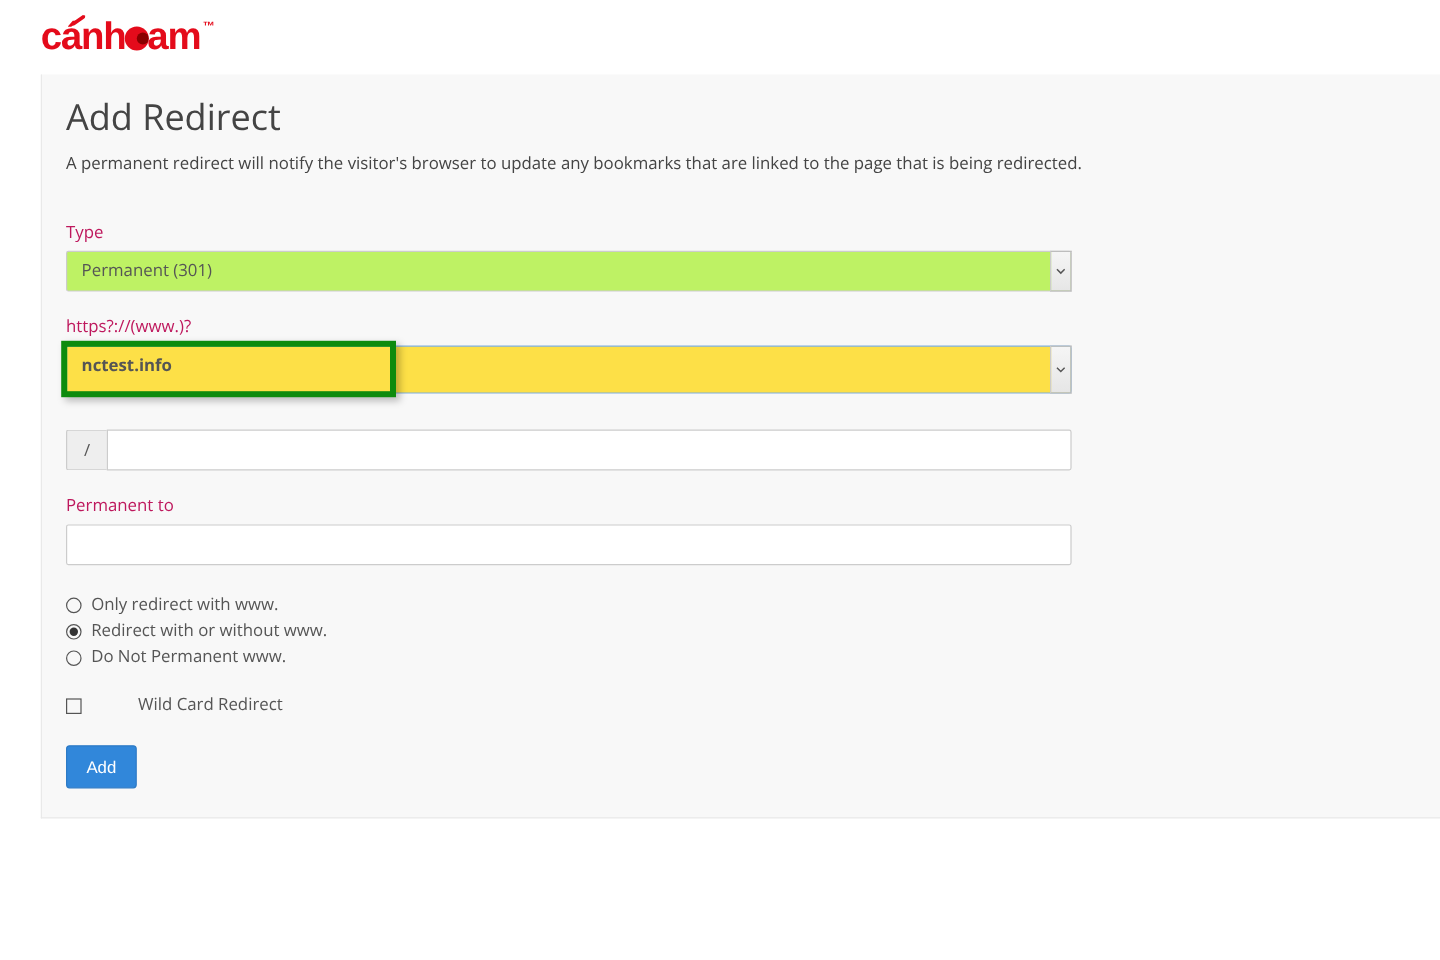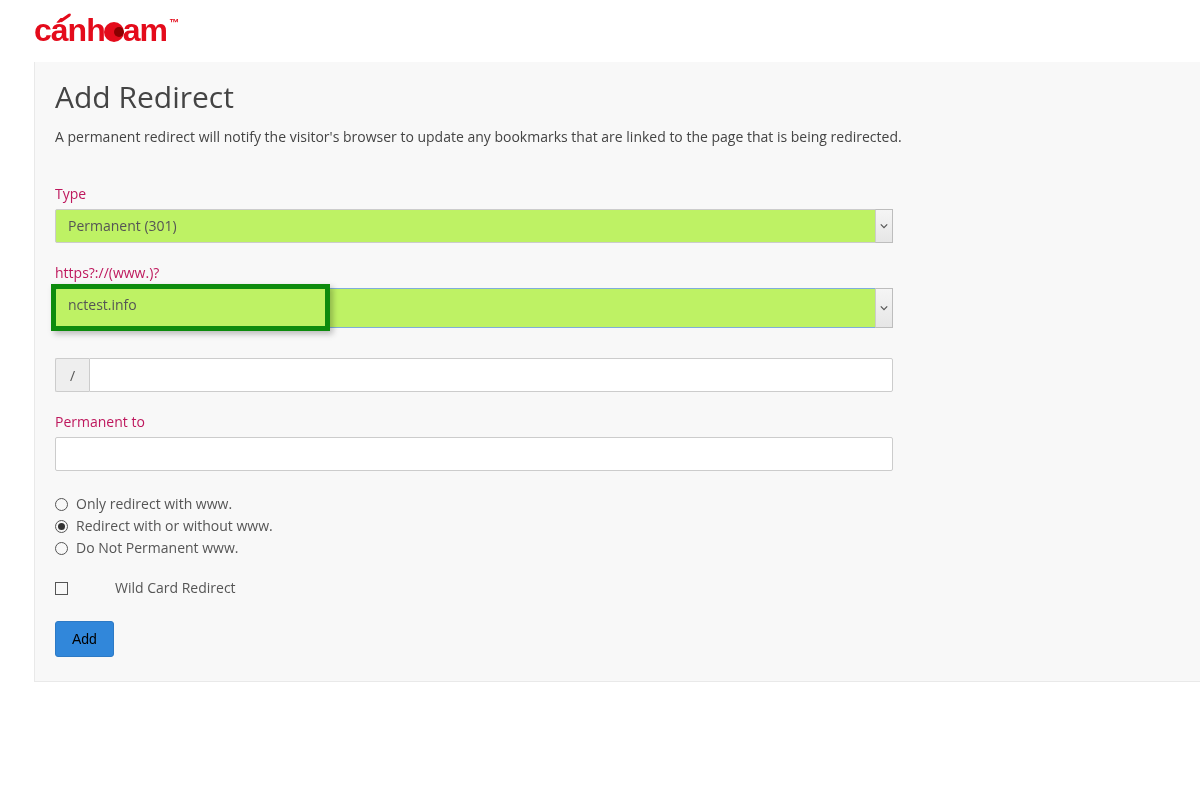--- a/index.html
+++ b/index.html
@@ -123,25 +123,26 @@
     pointer-events: none;
   }
   .select-caret svg { width: 8px; height: 8px; }
 
   
   .domain-row { position: relative; width: 838px; margin-bottom: 30px; }
   .domain-select {
     width: 100%;
     height: 40px;
     border: 1px solid #7faedb;
-    background: #bef264;
+    background: #fde047;
     padding: 6px 34px 6px 12px;
     border-radius: 2px;
     line-height: 20px;
     color:#555;
+    font-weight:bold;
   }
   .domain-select .select-caret { height: 40px; }
   .highlight-box {
     position: absolute;
     left: -4px; top: -4px;
     width: 279px; height: 47px;
     border: 5px solid #0d8b0d;
     box-shadow: 3px 3px 6px rgba(0,0,0,0.25);
     pointer-events: none;
   }
@@ -205,21 +206,21 @@
   .check-box {
     width: 13px; height: 13px;
     border: 1.5px solid #555;
     flex: 0 0 13px;
   }
 
   
   .btn-primary {
     display: inline-block;
     background: #3187da;
-    color: #000000;
+    color: #ffffff;
     border: 1px solid #2d7ac5;
     border-radius: 3px;
     padding: 8px 16px;
     font-size: 14px;
     line-height: 18px;
     cursor: pointer;
   }
 
   .mb14 { margin-bottom:14px; }
 </style>

